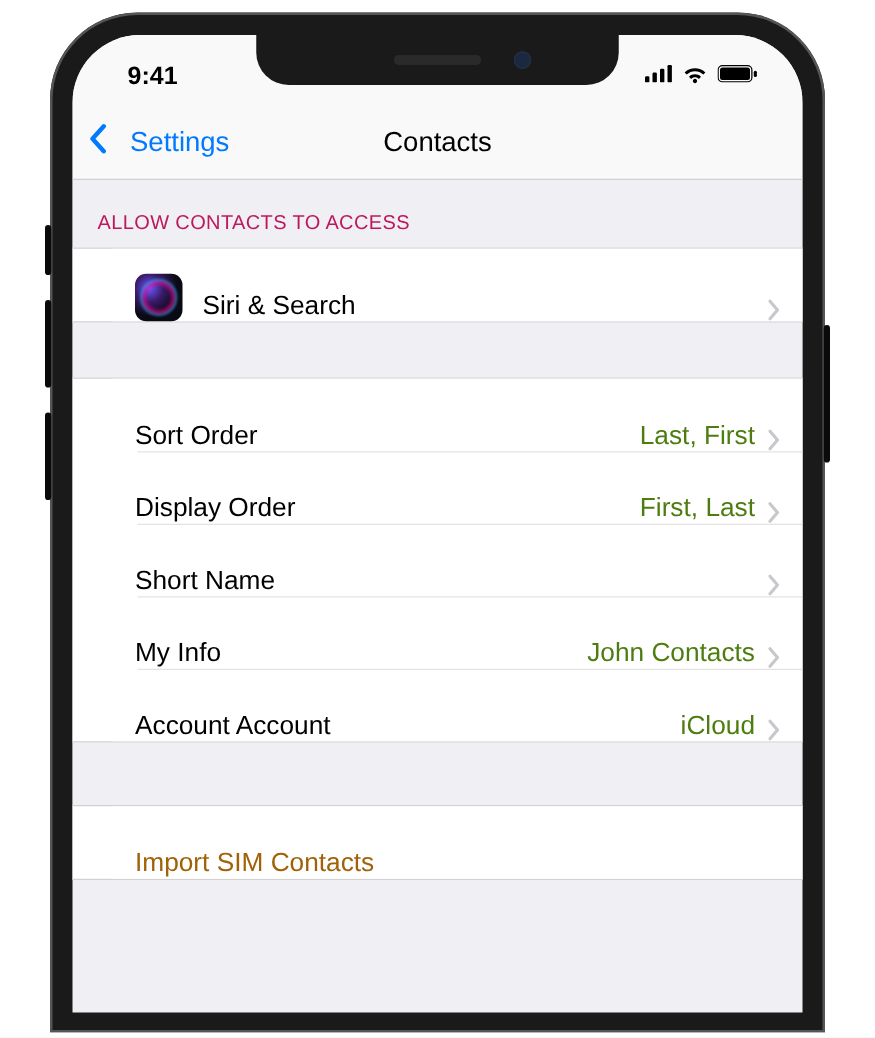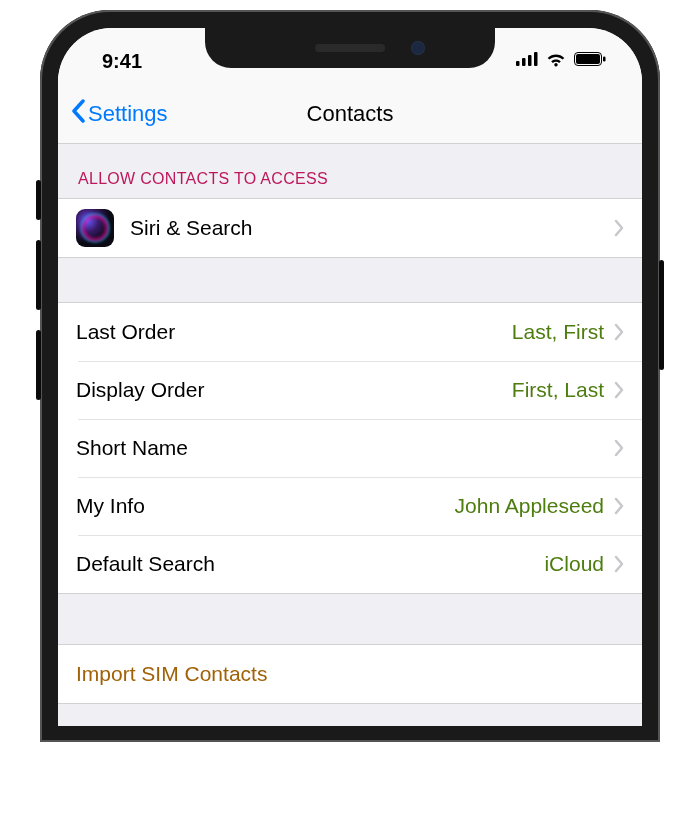--- a/index.html
+++ b/index.html
@@ -5,21 +5,21 @@
     * { box-sizing: border-box; margin: 0; padding: 0; }
     body {
       font-family: -apple-system, "Helvetica Neue", Helvetica, Arial, sans-serif;
       background: #fff;
       display: flex;
       justify-content: center;
       padding-top: 10px;
     }
     .phone-frame {
       width: 620px;
-      height: 732px;
+      height: 816px;
       background: #1a1a1a;
       border-radius: 70px 70px 0 0;
       padding: 18px 18px 16px 18px;
       position: relative;
       box-shadow: 0 0 0 2px #555 inset;
     }
     .phone-frame .side-btn {
       position: absolute;
       background: #0a0a0a;
       border-radius: 3px;
@@ -92,44 +92,46 @@
       position: relative;
     }
     .nav-back {
       position: absolute;
       left: 12px;
       display: flex;
       align-items: center;
       color: #007aff;
       font-size: 22px;
       cursor: pointer;
+      gap: 16px;
     }
     .nav-back svg { margin-right: 2px; }
     .nav-title {
       font-size: 22px;
       font-weight: 400;
       color: #000;
     }
     .content { background: #efeff4; }
     .group-header {
       padding: 26px 20px 10px 20px;
       font-size: 16px;
       color: #be185d;
       text-transform: uppercase;
       letter-spacing: 0.3px;
     }
     .row {
       background: #fff;
       display: flex;
-      align-items: center;
+      align-items: flex-end;
       padding: 0 18px;
       min-height: 58px;
       border-bottom: 1px solid #e3e3e6;
       cursor: pointer;
       position: relative;
+      margin-left: 32px;
     }
     .row:first-of-type { border-top: 1px solid #d1d1d4; }
     .row-group { background: #fff; border-top: 1px solid #d1d1d4; border-bottom: 1px solid #d1d1d4; }
     .row-group .row { border-top: none; }
     .row-group .row:last-child { border-bottom: none; }
     .row-inset-sep .row + .row::before {
       content: "";
       position: absolute;
       top: 0; left: 20px; right: 0;
       height: 1px;
@@ -238,21 +240,21 @@
                 <path d="M2 2 L8 9 L2 16" stroke="#c7c7cc" stroke-width="2.5" fill="none" stroke-linecap="round" stroke-linejoin="round"></path>
               </svg>
           </span>
         </div>
       </div>
 
       <div class="gap"></div>
 
       <div class="row-group row-inset-sep">
         <div class="row">
-          <div class="label">Last Order</div>
+          <div class="label">Sort Order</div>
           <div class="detail">Last, First</div>
           <span class="chevron">
             <svg width="10" height="18" viewBox="0 0 10 18">
                 <path d="M2 2 L8 9 L2 16" stroke="#c7c7cc" stroke-width="2.5" fill="none" stroke-linecap="round" stroke-linejoin="round"></path>
               </svg>
           </span>
         </div>
         <div class="row">
           <div class="label">Display Order</div>
           <div class="detail">First, Last</div>
@@ -266,29 +268,29 @@
           <div class="label">Short Name</div>
           <div class="detail"></div>
           <span class="chevron">
             <svg width="10" height="18" viewBox="0 0 10 18">
                 <path d="M2 2 L8 9 L2 16" stroke="#c7c7cc" stroke-width="2.5" fill="none" stroke-linecap="round" stroke-linejoin="round"></path>
               </svg>
           </span>
         </div>
         <div class="row">
           <div class="label">My Info</div>
-          <div class="detail">John Appleseed</div>
-          <span class="chevron">
-            <svg width="10" height="18" viewBox="0 0 10 18">
-                <path d="M2 2 L8 9 L2 16" stroke="#c7c7cc" stroke-width="2.5" fill="none" stroke-linecap="round" stroke-linejoin="round"></path>
-              </svg>
-          </span>
-        </div>
-        <div class="row">
-          <div class="label">Default Search</div>
+          <div class="detail">John Contacts</div>
+          <span class="chevron">
+            <svg width="10" height="18" viewBox="0 0 10 18">
+                <path d="M2 2 L8 9 L2 16" stroke="#c7c7cc" stroke-width="2.5" fill="none" stroke-linecap="round" stroke-linejoin="round"></path>
+              </svg>
+          </span>
+        </div>
+        <div class="row">
+          <div class="label">Account Account</div>
           <div class="detail">iCloud</div>
           <span class="chevron">
             <svg width="10" height="18" viewBox="0 0 10 18">
                 <path d="M2 2 L8 9 L2 16" stroke="#c7c7cc" stroke-width="2.5" fill="none" stroke-linecap="round" stroke-linejoin="round"></path>
               </svg>
           </span>
         </div>
       </div>
 
       <div class="group-spacer"></div>

